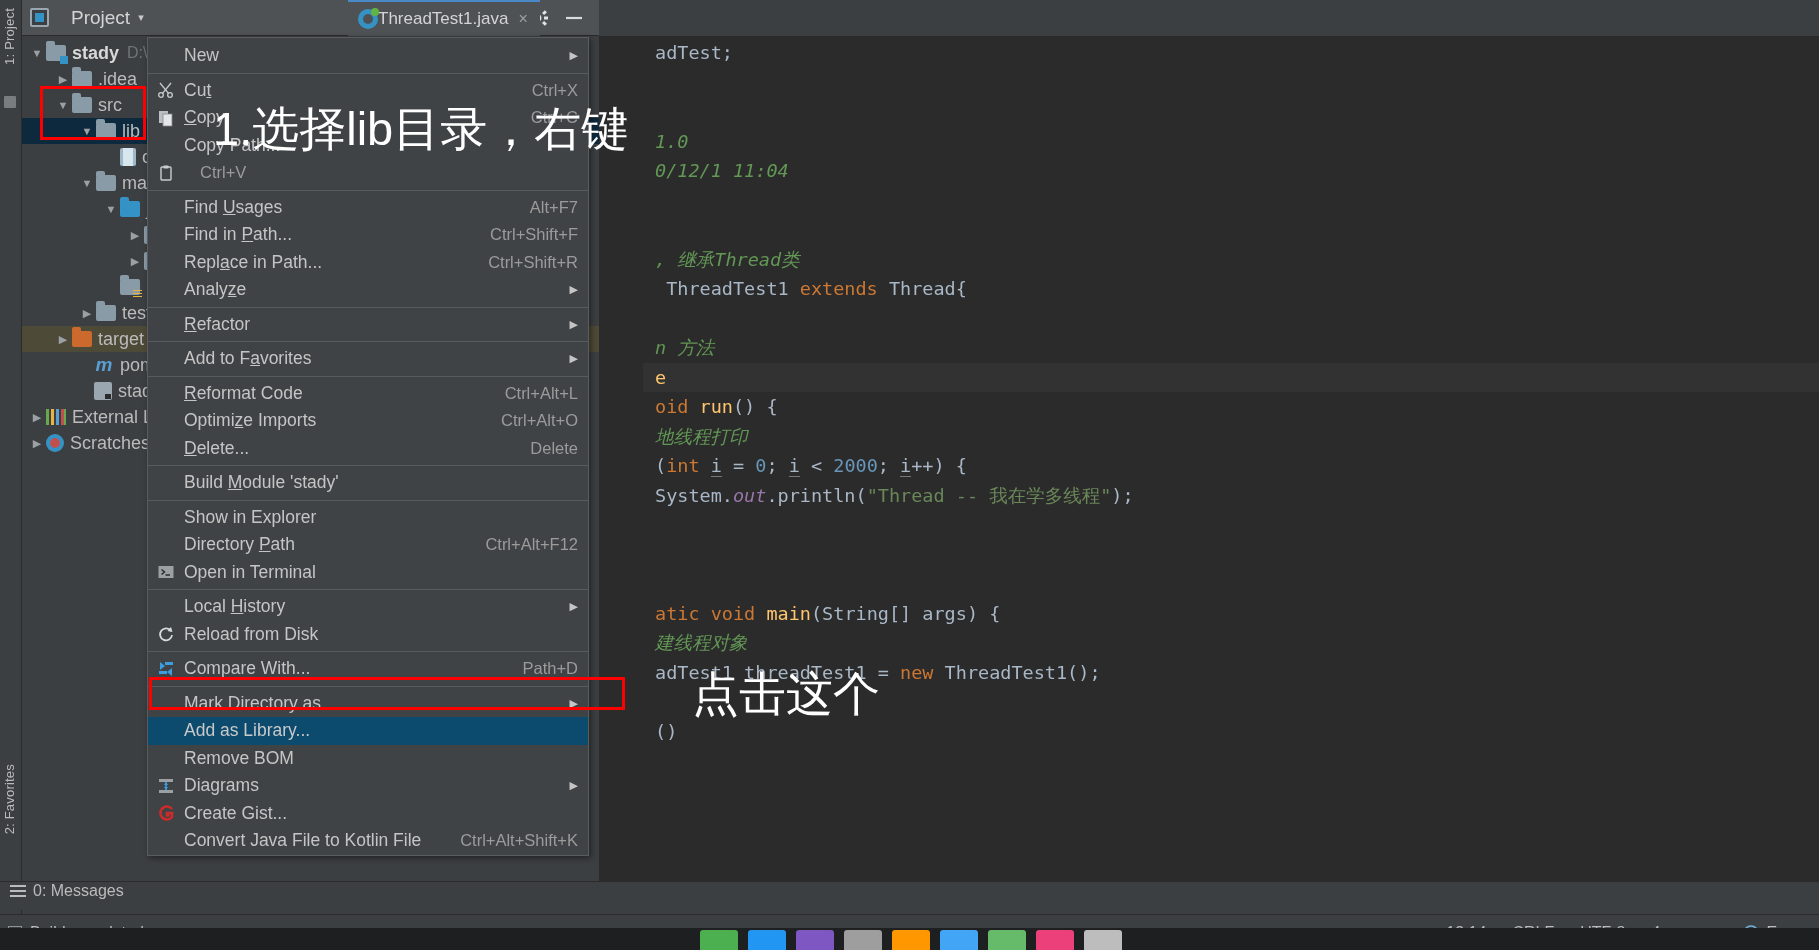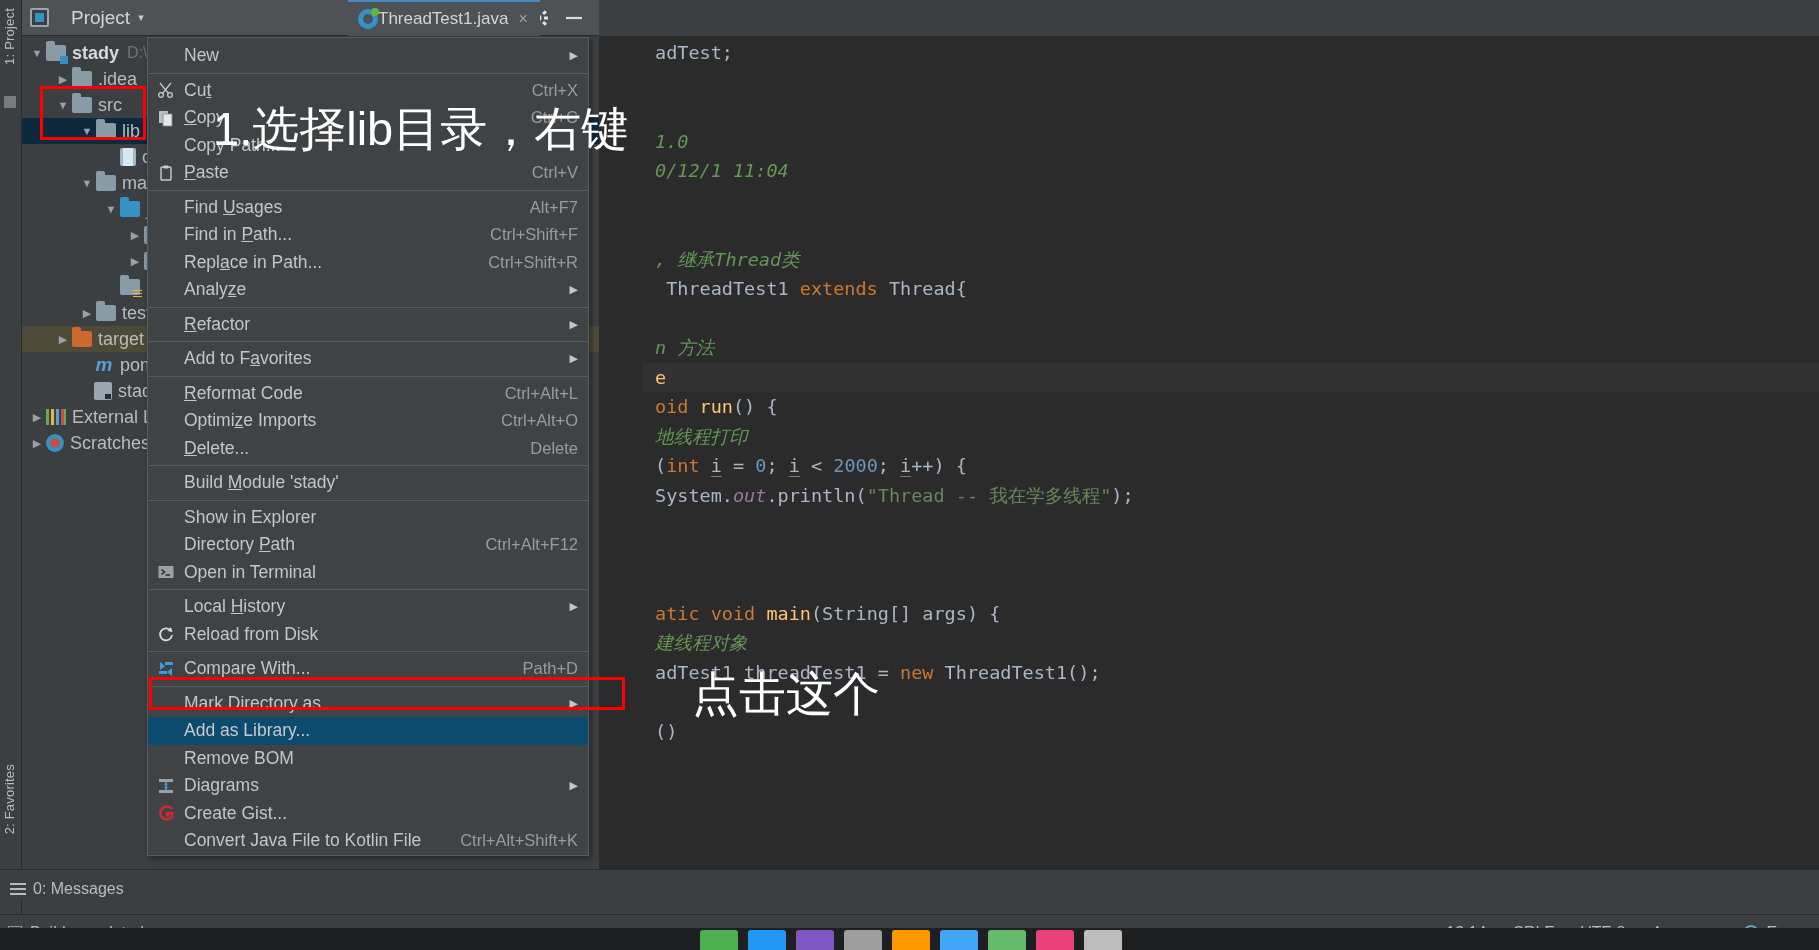--- a/index.html
+++ b/index.html
@@ -172,22 +172,22 @@
   .redbox {
     position: absolute; border: 3px solid #ff0000; z-index: 60; pointer-events: none;
   }
   .redtext {
     position: absolute; color: #ffffff; font-family: Liberation Sans, sans-serif;
     font-size: 47px; font-weight: 500; z-index: 61; white-space: nowrap; pointer-events: none;
   }
 
   
   .bottom-tools {
-    position: absolute; left: 0; bottom: 52px; width: 1819px; height: 29px;
-    background: #3c3f41; border-top: 1px solid #2b2b2b; display: flex; align-items: flex-end;
+    position: absolute; left: 0; bottom: 40px; width: 1819px; height: 29px;
+    background: #3c3f41; border-top: 1px solid #2b2b2b; display: flex; align-items: flex-start;
     color: #bbbbbb; font-size: 16px; z-index: 30;
   }
   .bt-item { display:flex; align-items:center; gap:7px; padding: 0 10px; }
   .hamburger { width:16px;height:12px;
     background: repeating-linear-gradient(to bottom,#bbbbbb 0 2px,transparent 2px 5px); }
 
   .statusbar {
     position: absolute; left: 0; bottom: 0; width: 1819px; height: 36px;
     background: #3c3f41; border-top: 1px solid #2b2b2b;
     display: flex; align-items: center; color: #bbbbbb; font-size: 16px; z-index: 30;
@@ -391,21 +391,20 @@
         <span class="micon"></span>
         <span class="mlabel">Copy Path...</span>
       </div>
       <div class="mi">
         <span class="micon">
           <svg class="mic" width="18" height="18" viewBox="0 0 18 18">
             <rect x="4" y="3" width="10" height="13" rx="1" fill="none" stroke="#c9cdd0" stroke-width="1.4"></rect>
             <rect x="6.5" y="1.5" width="5" height="3" rx="0.6" fill="#c9cdd0"></rect>
           </svg>
         </span>
-        <span class="mlabel"><u>P</u>aste</span>
         <span class="mkey">Ctrl+V</span>
       </div>
       <div class="mdiv"></div>
       <div class="mi">
         <span class="micon"></span>
         <span class="mlabel">Find <u>U</u>sages</span>
         <span class="mkey">Alt+F7</span>
       </div>
       <div class="mi">
         <span class="micon"></span>

